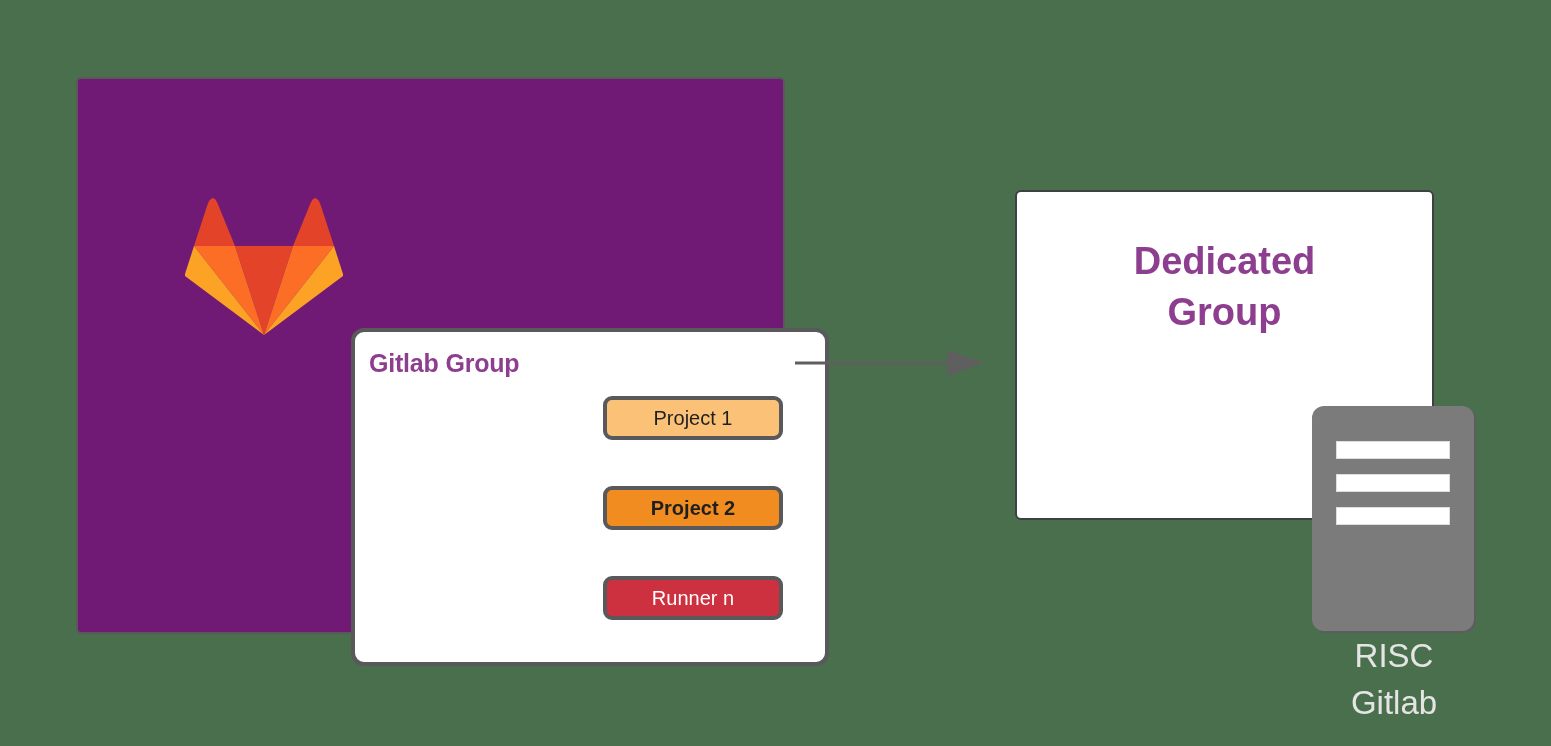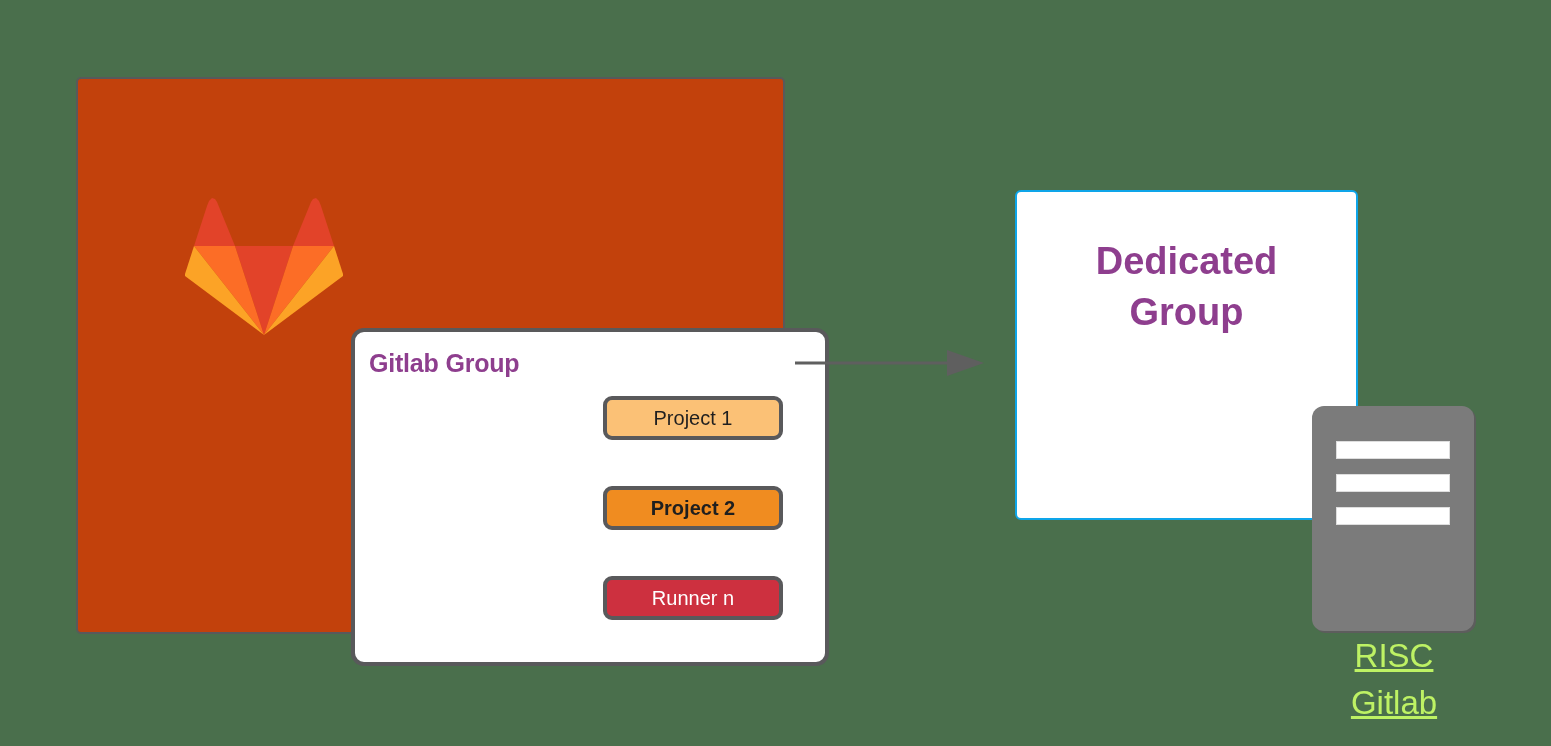--- a/index.html
+++ b/index.html
@@ -19,21 +19,21 @@
     inset: 0;
   }
 
   
   .gitlab-card {
     position: absolute;
     left: 76px;
     top: 77px;
     width: 709px;
     height: 557px;
-    background: #c2410c;
+    background: #701a75;
     border: 2px solid #59595b;
     border-radius: 5px;
     box-sizing: border-box;
   }
 
   
   .tanuki {
     position: absolute;
     left: 107px;
     top: 108px;
@@ -91,24 +91,24 @@
     top: 340px;
     width: 200px;
     height: 46px;
   }
 
   
   .runner-card {
     position: absolute;
     left: 1015px;
     top: 190px;
-    width: 343px;
+    width: 419px;
     height: 330px;
     background: #ffffff;
-    border: 2px solid #0ea5e9;
+    border: 2px solid #404040;
     border-radius: 6px;
     box-sizing: border-box;
   }
   .runner-title {
     position: absolute;
     left: 0;
     right: 0;
     top: 44px;
     text-align: center;
     font-size: 38px;
@@ -146,22 +146,21 @@
   .server-bar.b2 { top: 101px; }
 
   .server-label {
     position: absolute;
     left: 1294px;
     top: 633px;
     width: 200px;
     text-align: center;
     font-size: 33px;
     line-height: 1.42;
-    color: #bef264;
-    text-decoration: underline;
+    color: #e5e5e5;
   }
 </style>
 </head>
 <body>
 
 <div class="canvas">
 
   <div class="gitlab-card">
 
     <svg class="tanuki" viewBox="0 0 158 148" aria-hidden="true">

